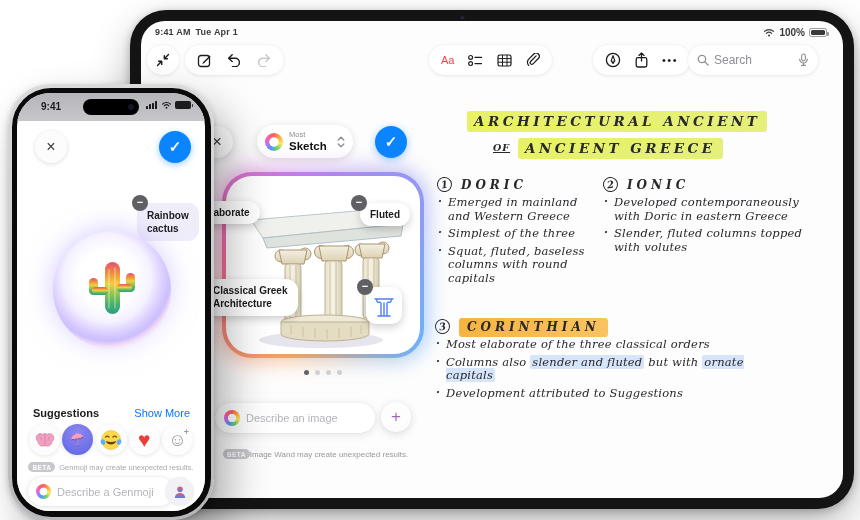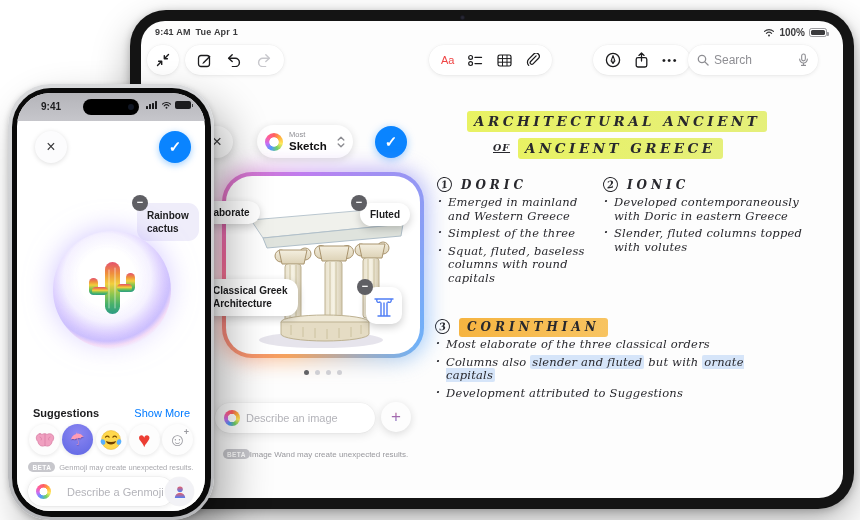--- a/index.html
+++ b/index.html
@@ -160,21 +160,21 @@
   .emo-umb { background:radial-gradient(circle at 50% 30%, #8d87f2, #5d66e3); }
   .emo-umb span { color:#ff9cb6; font-size:17px; text-shadow:0 1px 1px rgba(60,0,60,.35); transform:rotate(-12deg); display:block; }
   .emo-heart span { color:#ec3e34; font-size:21px; line-height:1; }
   .emo-add { position:relative; }
   .emo-add .face { color:#9a9aa0; font-size:18px; line-height:1; }
   .emo-add .plus { position:absolute; right:4px; top:3px; font-size:9px; font-weight:700; color:#9a9aa0; }
 
   .pbeta-row { position:absolute; left:0; right:0; top:341px; display:flex; justify-content:center; align-items:center; gap:4px;
                font-size:7.5px; color:#a9a9ae; }
   .pinput { position:absolute; left:11px; top:356px; width:146px; height:29px; background:#fff; border-radius:15px;
-            display:flex; align-items:center; gap:16px; padding:0 8px;
+            display:flex; align-items:center; gap:6px; padding:0 8px;
             box-shadow:0 1px 6px rgba(0,0,0,.1), 0 0 0 0.5px rgba(0,0,0,.05); }
   .pinput input { border:none; outline:none; flex:1; min-width:0; font-size:11px; background:transparent;
                   font-family:"Liberation Sans",sans-serif; color:#333; }
   .pinput input::placeholder { color:#b4b4ba; }
   .person-btn { position:absolute; right:11px; top:356px; width:29px; height:29px; border-radius:50%;
                 background:#f2f2f6; display:flex; align-items:center; justify-content:center;
                 box-shadow:0 0 0 0.5px rgba(0,0,0,.04); }
 </style>
 </head>
 <body>

